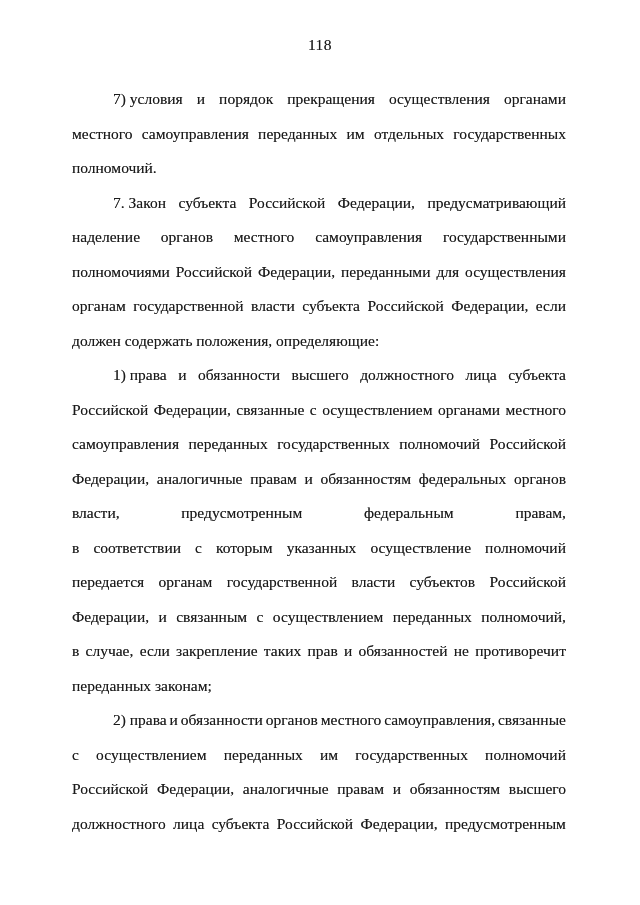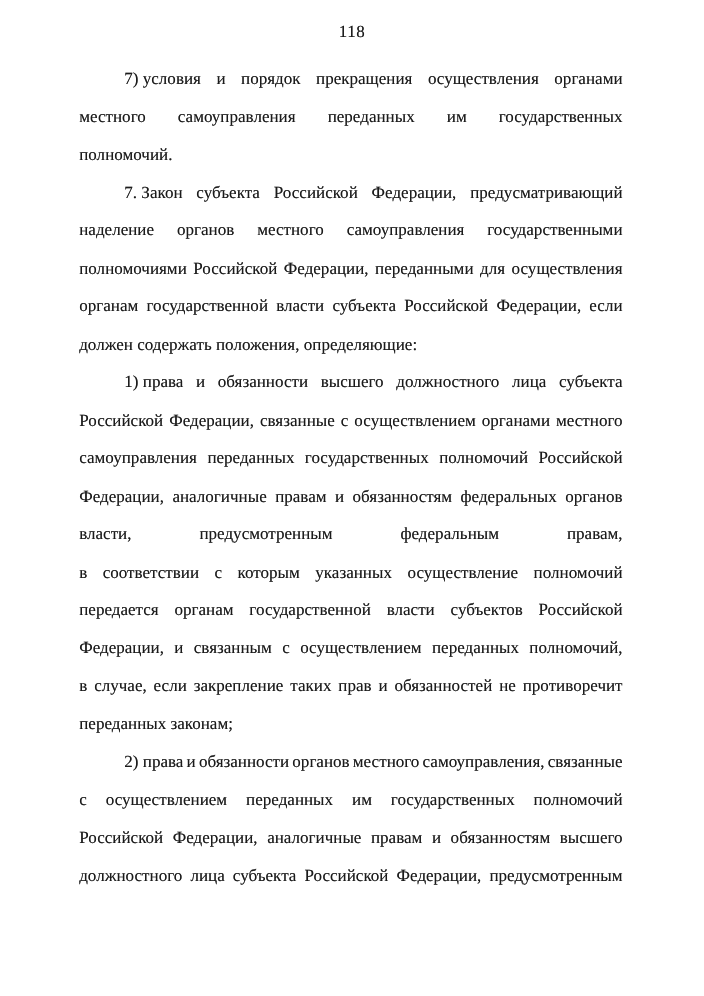--- a/index.html
+++ b/index.html
@@ -15,33 +15,33 @@
     height: 905px;
     background: var(--paper);
     overflow: hidden;
     font-family: "Liberation Serif", "DejaVu Serif", serif;
     color: var(--ink);
   }
   .page {
     width: 640px;
     height: 905px;
     box-sizing: border-box;
-    padding-top: 21px;
+    padding-top: 36px;
     background: var(--paper);
   }
   .page-number {
     text-align: center;
     font-size: 15.5px;
     line-height: 18px;
     height: 18px;
     letter-spacing: 0.5px;
     text-shadow: 0 0 0.5px rgba(20,20,20,0.55);
   }
   .content {
-    margin-top: 16px;
+    margin-top: 28px;
     margin-left: 72px;
     width: 494px;
     font-size: 15.5px;
   }
   .line {
     width: 100%;
     box-sizing: border-box;
     height: 34.5px;
     line-height: 34.5px;
     white-space: nowrap;
@@ -73,20 +73,21 @@
         <span>порядок</span>
         <span>прекращения</span>
         <span>осуществления</span>
         <span>органами</span>
       </div>
     <div class="line j">
         <span>местного</span>
         <span>самоуправления</span>
         <span>переданных</span>
         <span>им</span>
+        <span>отдельных</span>
         <span>государственных</span>
       </div>
     <div class="line">полномочий.</div>
     <div class="line j ind">
         <span>7.&nbsp;Закон</span>
         <span>субъекта</span>
         <span>Российской</span>
         <span>Федерации,</span>
         <span>предусматривающий</span>
       </div>

